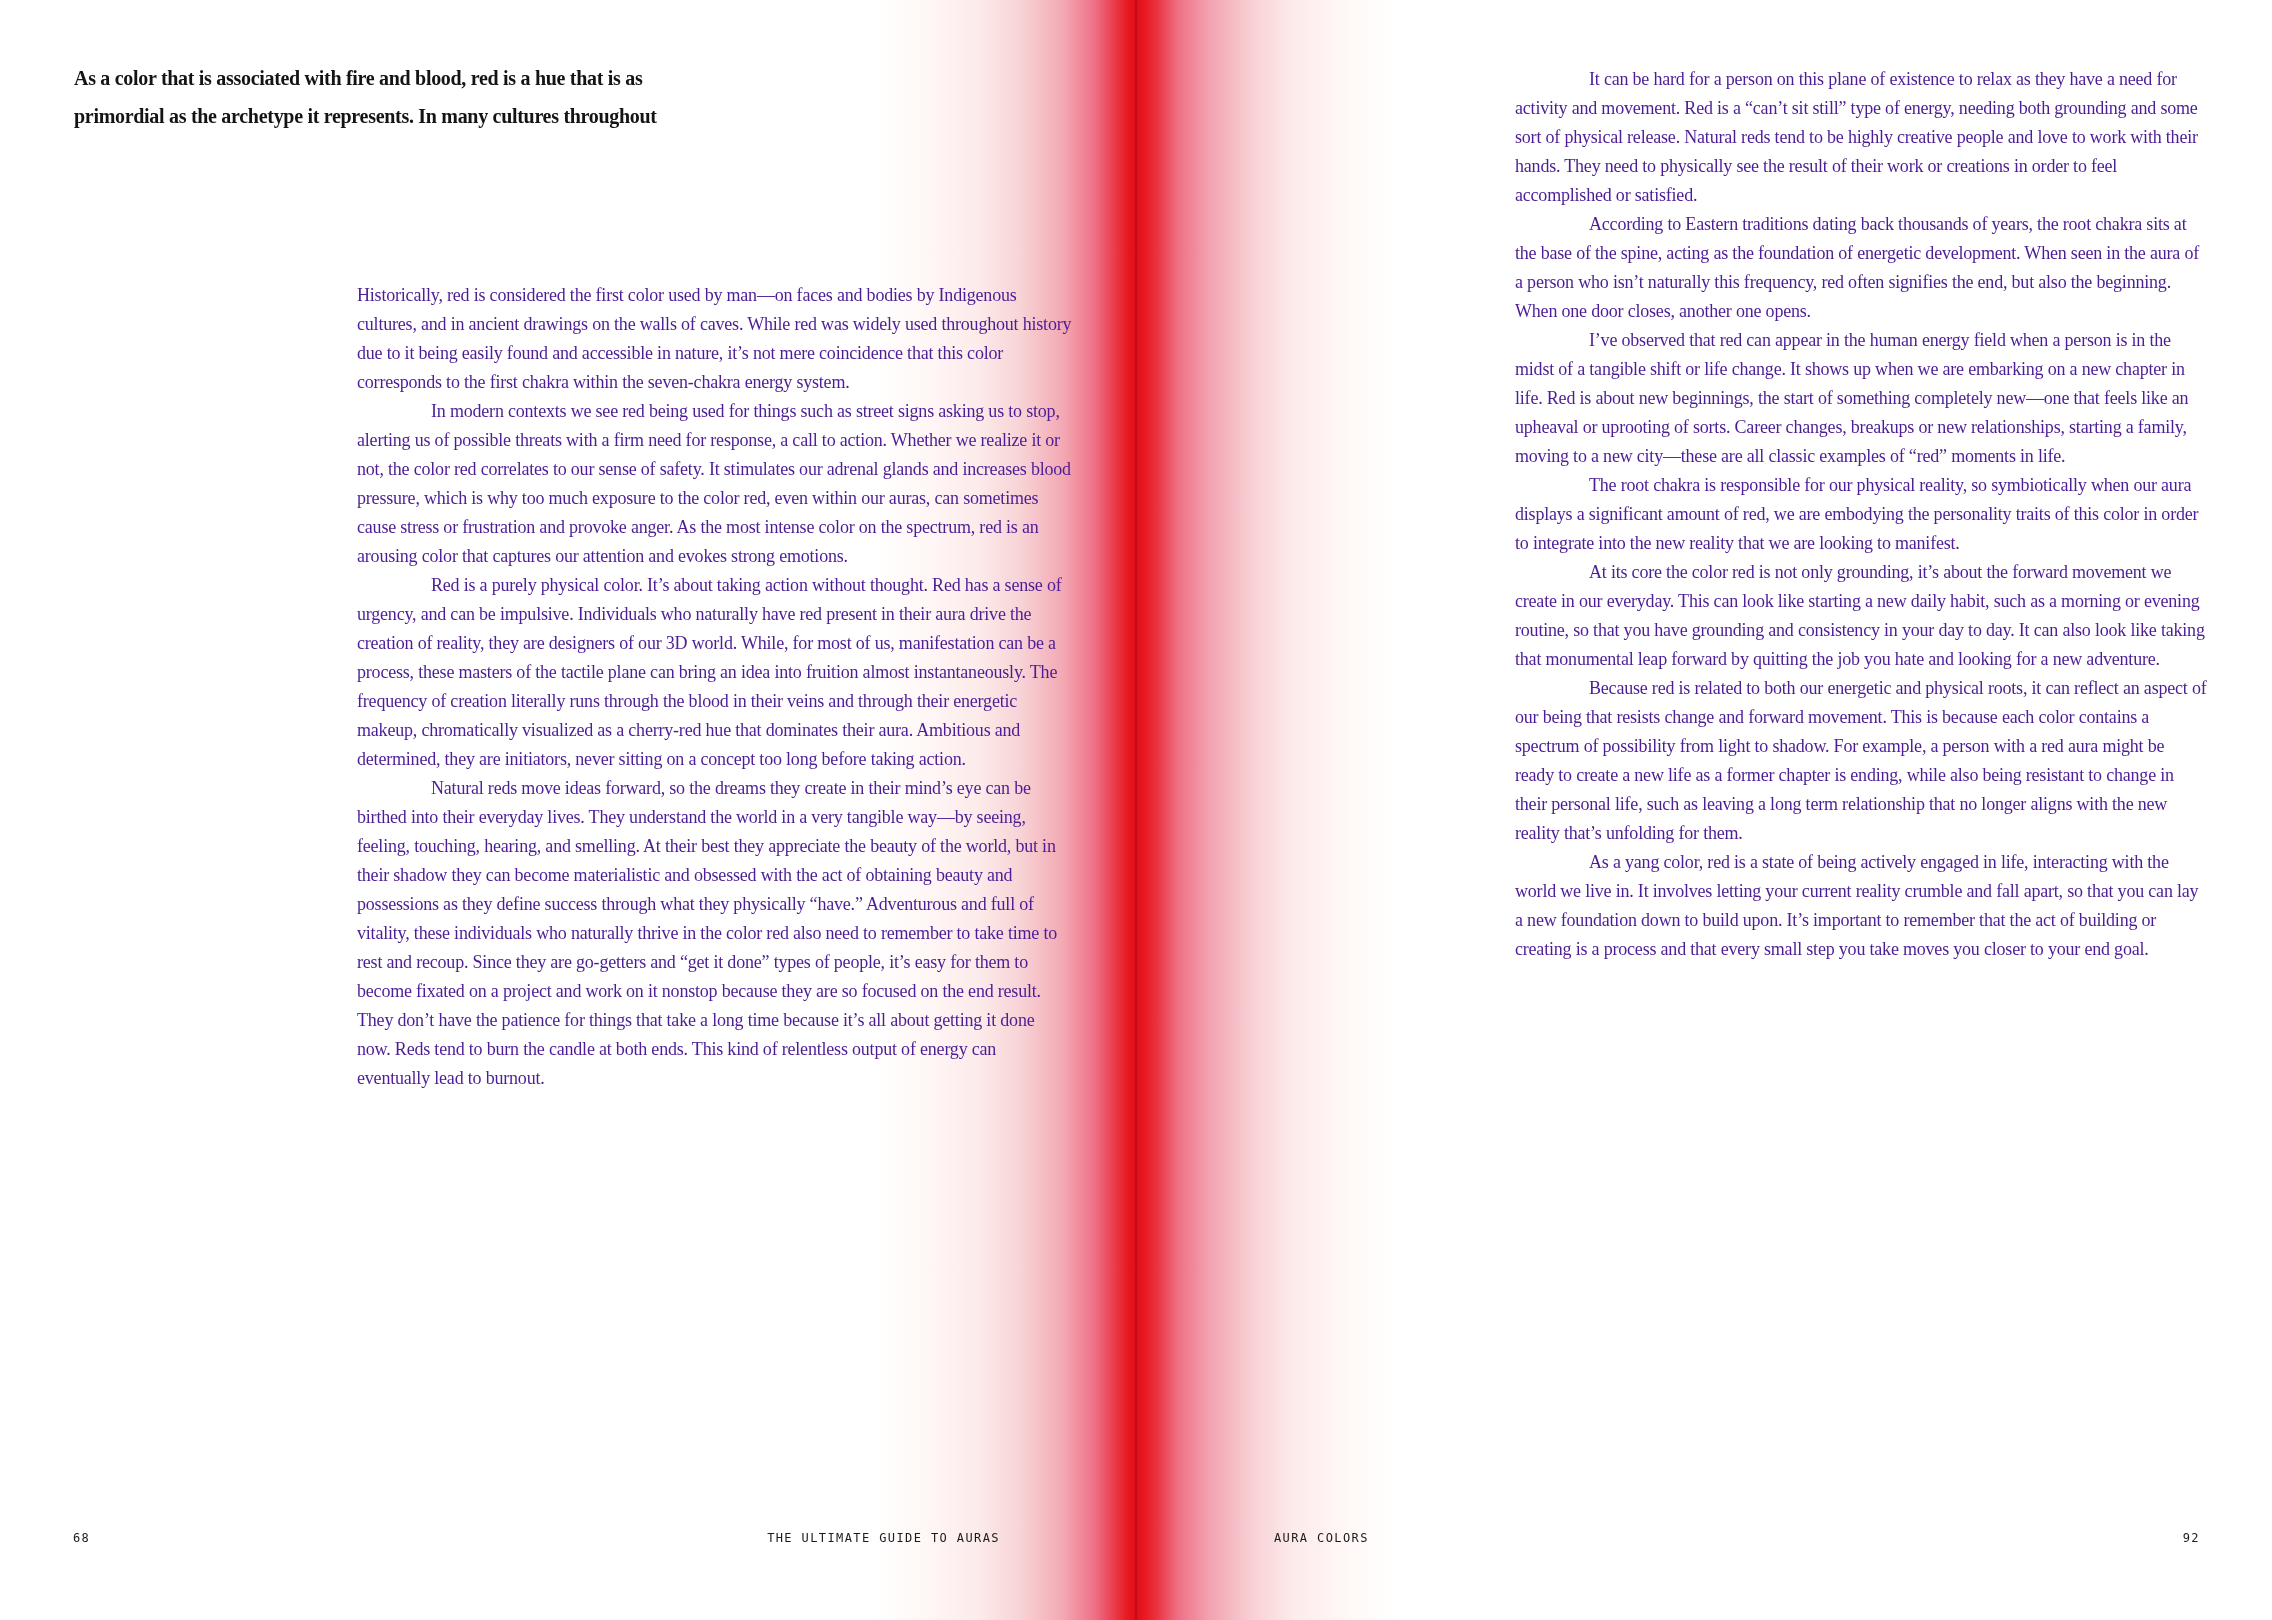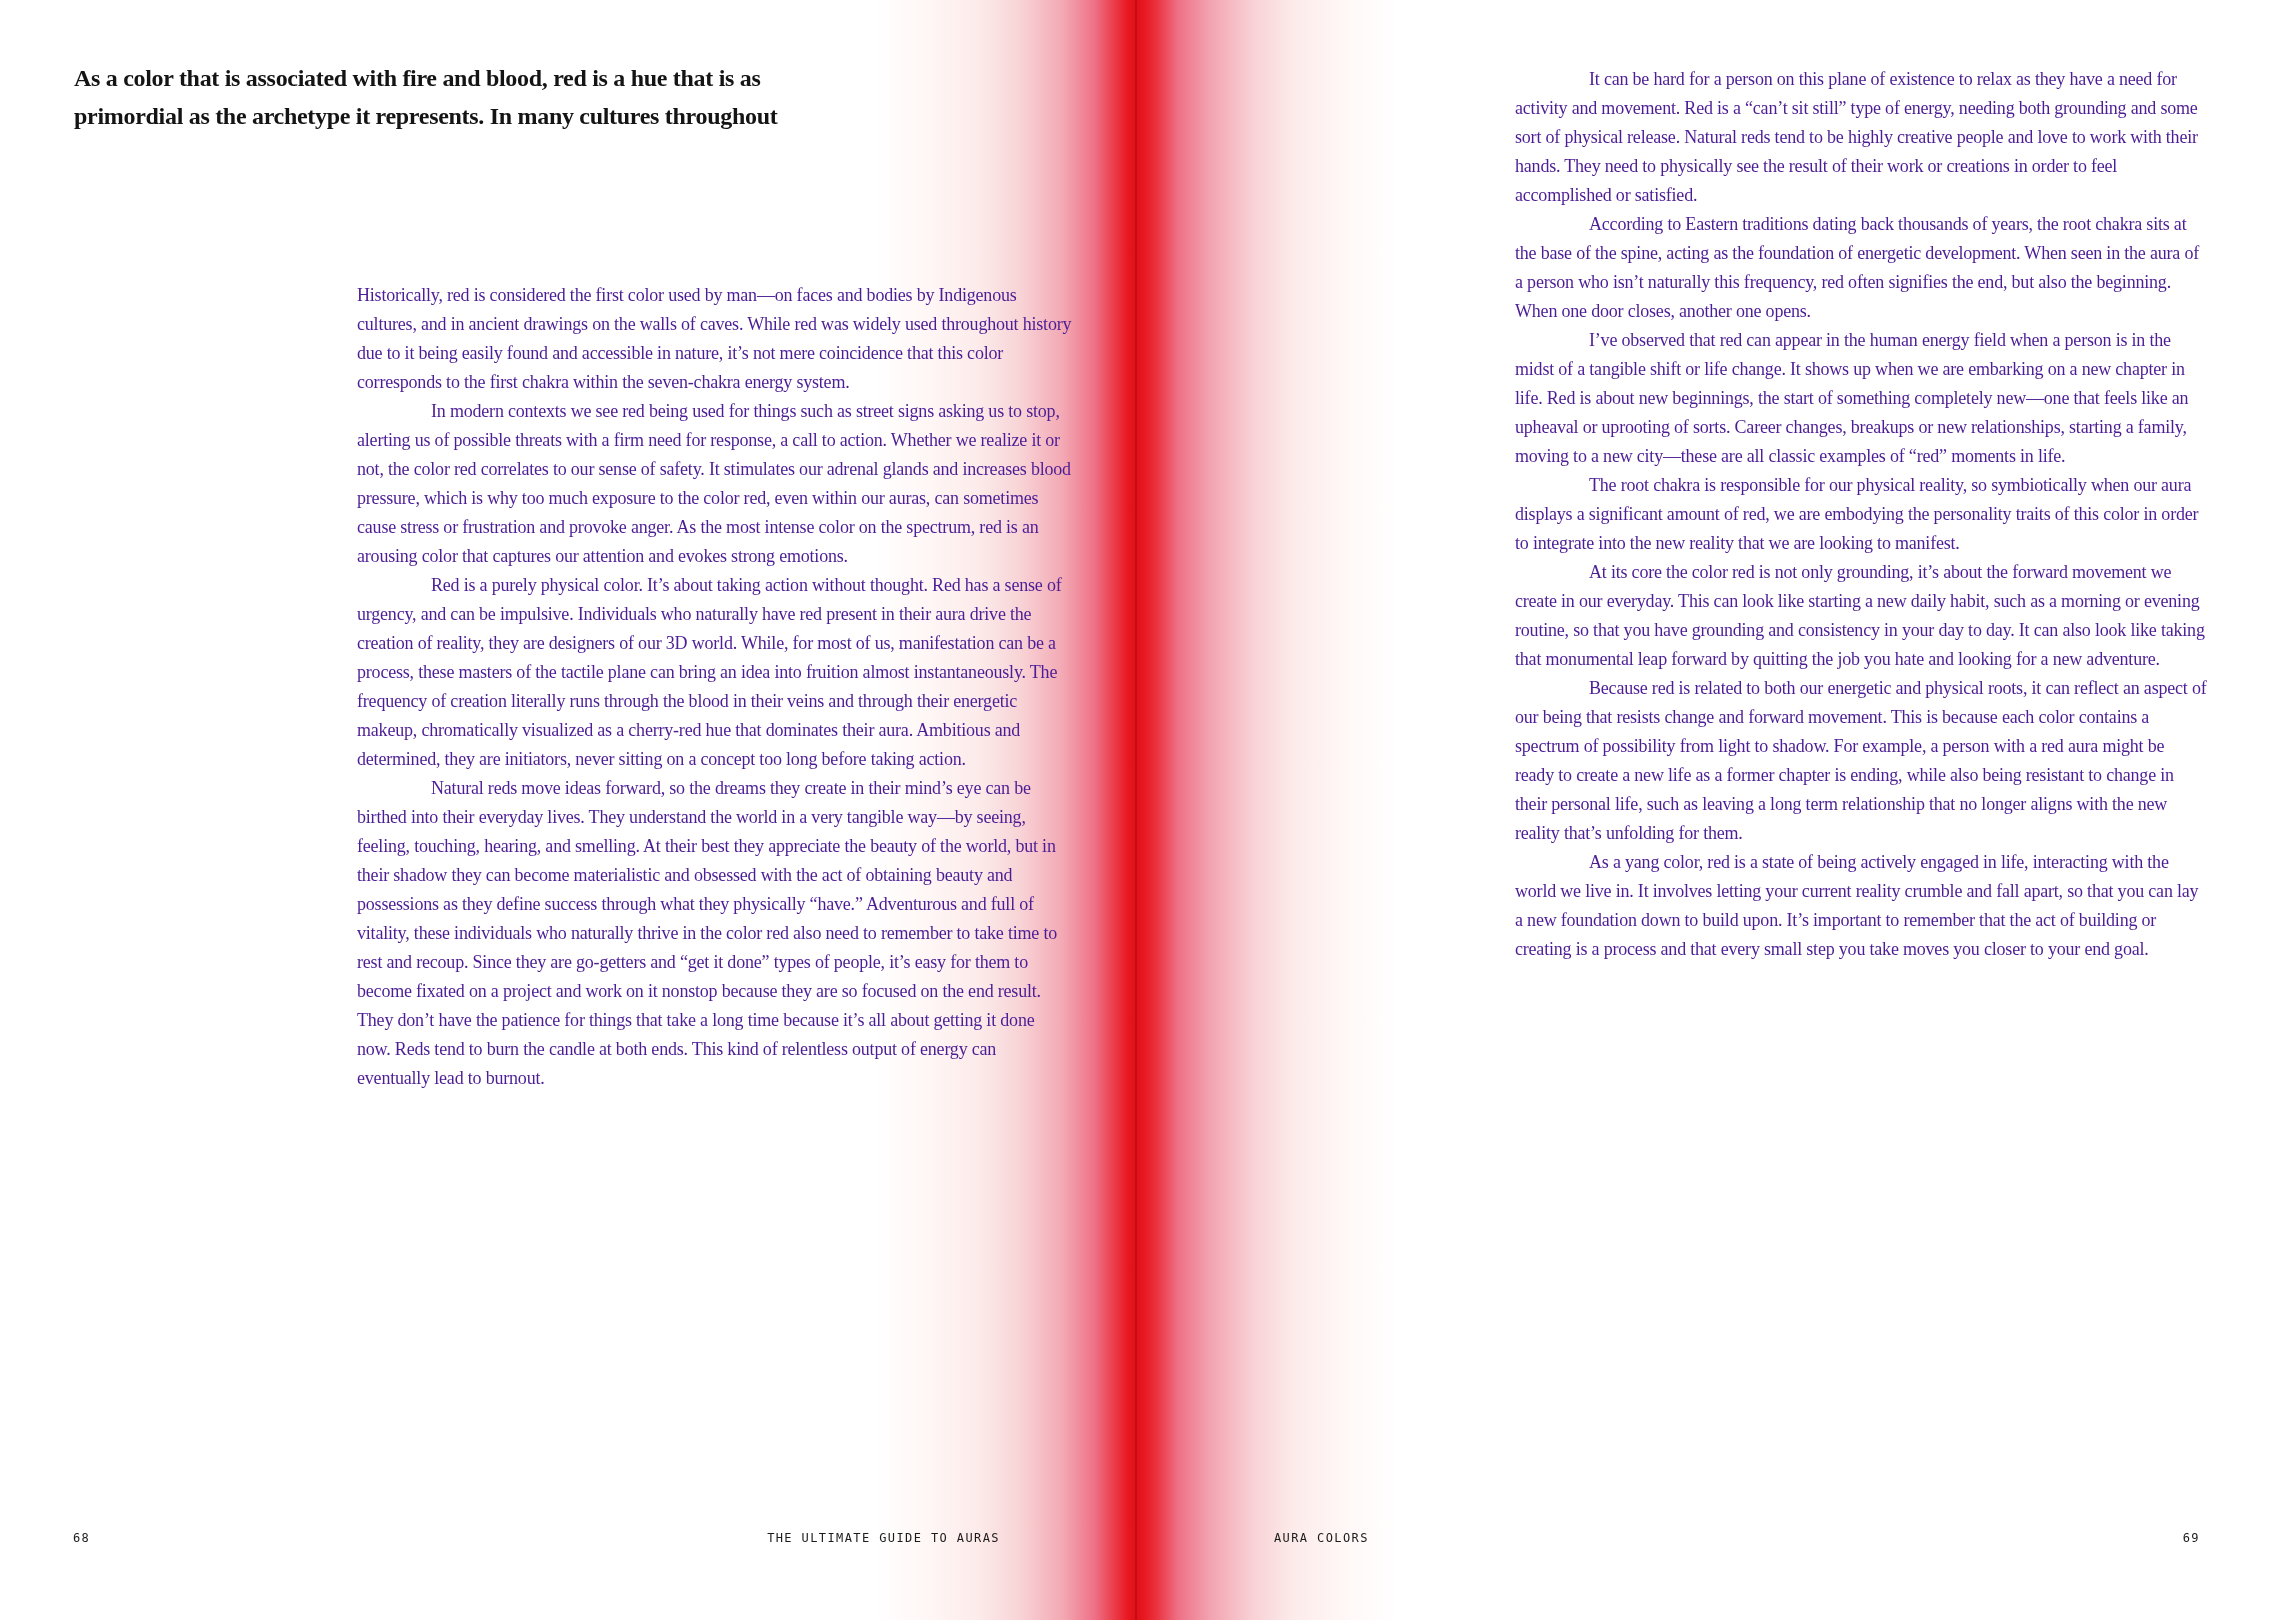--- a/index.html
+++ b/index.html
@@ -52,21 +52,21 @@
     height: 100%;
     background: rgba(176, 10, 16, 0.55);
     pointer-events: none;
   }
 
   
   .intro-heading {
     position: absolute;
     left: 74px;
     top: 59px;
-    font-size: 24px;
+    font-size: 20px;
     font-weight: 700;
     line-height: 38px;
     letter-spacing: -0.3px;
     color: #141414;
     white-space: nowrap;
   }
 
   
   .body-col {
     position: absolute;
@@ -138,17 +138,17 @@
       <p class="indent">It can be hard for a person on this plane of existence to relax as they have a need for activity and movement. Red is a “can’t sit still” type of energy, needing both grounding and some sort of physical release. Natural reds tend to be highly creative people and love to work with their hands. They need to physically see the result of their work or creations in order to feel accomplished or satisfied.</p>
       <p class="indent">According to Eastern traditions dating back thousands of years, the root chakra sits at the base of the spine, acting as the foundation of energetic development. When seen in the aura of a person who isn’t naturally this frequency, red often signifies the end, but also the beginning. When one door closes, another one opens.</p>
       <p class="indent">I’ve observed that red can appear in the human energy field when a person is in the midst of a tangible shift or life change. It shows up when we are embarking on a new chapter in life. Red is about new beginnings, the start of something completely new—one that feels like an upheaval or uprooting of sorts. Career changes, breakups or new relationships, starting a family, moving to a new city—these are all classic examples of “red” moments in life.</p>
       <p class="indent">The root chakra is responsible for our physical reality, so symbiotically when our aura displays a significant amount of red, we are embodying the personality traits of this color in order to integrate into the new reality that we are looking to manifest.</p>
       <p class="indent">At its core the color red is not only grounding, it’s about the forward movement we create in our everyday. This can look like starting a new daily habit, such as a morning or evening routine, so that you have grounding and consistency in your day to day. It can also look like taking that monumental leap forward by quitting the job you hate and looking for a new adventure.</p>
       <p class="indent">Because red is related to both our energetic and physical roots, it can reflect an aspect of our being that resists change and forward movement. This is because each color contains a spectrum of possibility from light to shadow. For example, a person with a red aura might be ready to create a new life as a former chapter is ending, while also being resistant to change in their personal life, such as leaving a long term relationship that no longer aligns with the new reality that’s unfolding for them.</p>
       <p class="indent">As a yang color, red is a state of being actively engaged in life, interacting with the world we live in. It involves letting your current reality crumble and fall apart, so that you can lay a new foundation down to build upon. It’s important to remember that the act of building or creating is a process and that every small step you take moves you closer to your end goal.</p>
     </div>
 
     <div class="footer-item section-title">AURA COLORS</div>
-    <div class="footer-item pn-right">69</div>
+    <div class="footer-item pn-right">92</div>
   </div>
 
 </div>
 
 
 </body></html>

